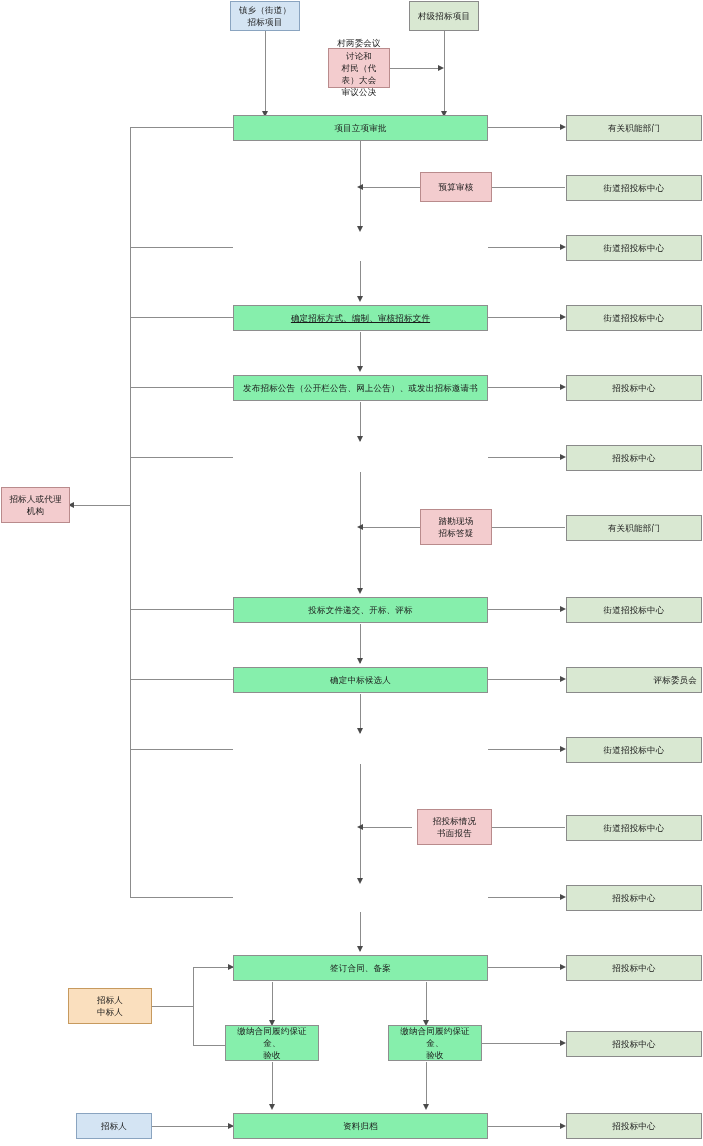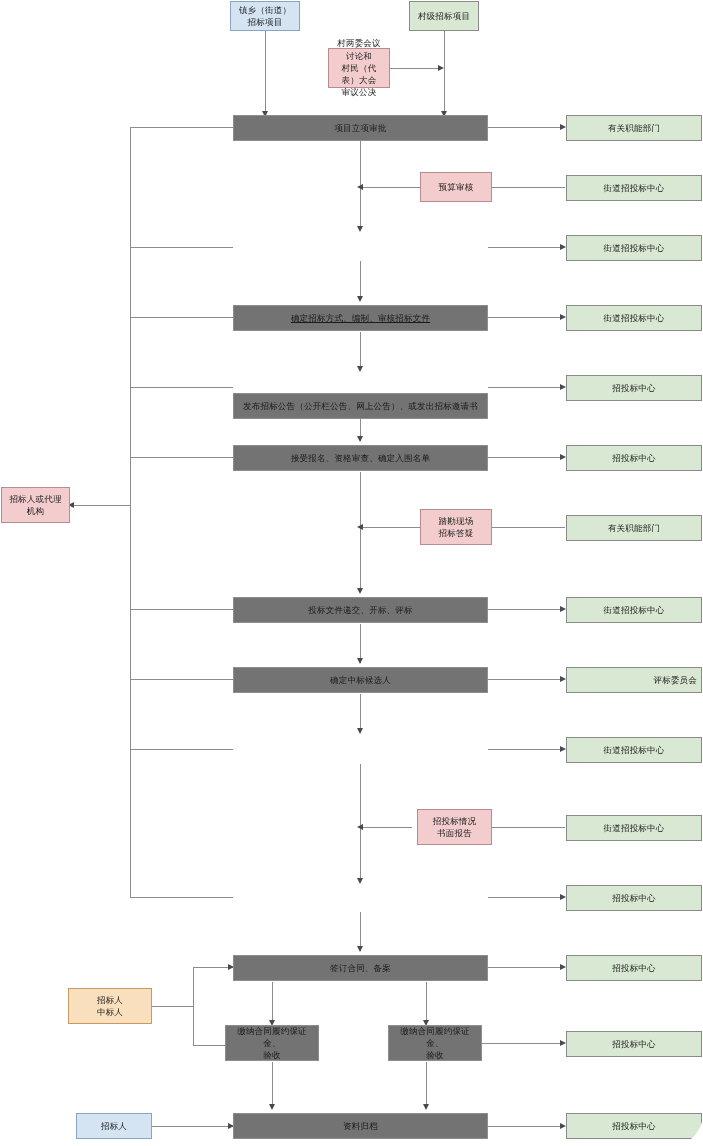--- a/index.html
+++ b/index.html
@@ -9,37 +9,36 @@
   }
   body {
     font-family: "DejaVu Sans", "Liberation Sans", sans-serif;
   }
   #canvas {
     position: relative;
     width: 703px;
     height: 1146px;
     background: #ffffff;
     overflow: hidden;
-    border-radius: 32px;
   }
   .node {
     position: absolute;
     box-sizing: border-box;
     border: 1px solid #7f7f7f;
     display: flex;
     align-items: center;
     justify-content: center;
     text-align: center;
     font-size: 8.5px;
     line-height: 1.45;
     color: #1a1a1a;
     letter-spacing: 0.2px;
     padding: 2px 4px;
   }
-  .n-purple { background: #737373; border-color: #8e8e8e; }
+  .n-purple { background: #86efac; border-color: #8e8e8e; }
   .n-green  { background: #d9e8d2; border-color: #8a8a8a; }
   .n-pink   { background: #f3ccce; border-color: #b98b8c; }
   .n-blue   { background: #d4e4f3; border-color: #8aa4c0; }
   .n-orange { background: #fadfbe; border-color: #c79a5e; }
 
   .edge {
     position: absolute;
     background: #8c8c8c;
   }
   .edge.h { height: 1px; }
@@ -211,27 +210,24 @@
 
   <div class="node n-purple" style="left:233px; top:115px; width:255px; height:26px;">
     <span>项目立项审批</span>
   </div>
 
 
   <div class="node n-purple" style="left:233px; top:305px; width:255px; height:26px;text-decoration:underline;">
     <span>确定招标方式、编制、审核招标文件</span>
   </div>
 
-  <div class="node n-purple" style="left:233px; top:375px; width:255px; height:26px;margin-top:18px;">
+  <div class="node n-purple" style="left:233px; top:375px; width:255px; height:26px;">
     <span>发布招标公告（公开栏公告、网上公告）、或发出招标邀请书</span>
   </div>
 
-  <div class="node n-purple" style="left:233px; top:445px; width:255px; height:26px;">
-    <span>接受报名、资格审查、确定入围名单</span>
-  </div>
 
   <div class="node n-purple" style="left:233px; top:597px; width:255px; height:26px;">
     <span>投标文件递交、开标、评标</span>
   </div>
 
   <div class="node n-purple" style="left:233px; top:667px; width:255px; height:26px;">
     <span>确定中标候选人</span>
   </div>
 
 

